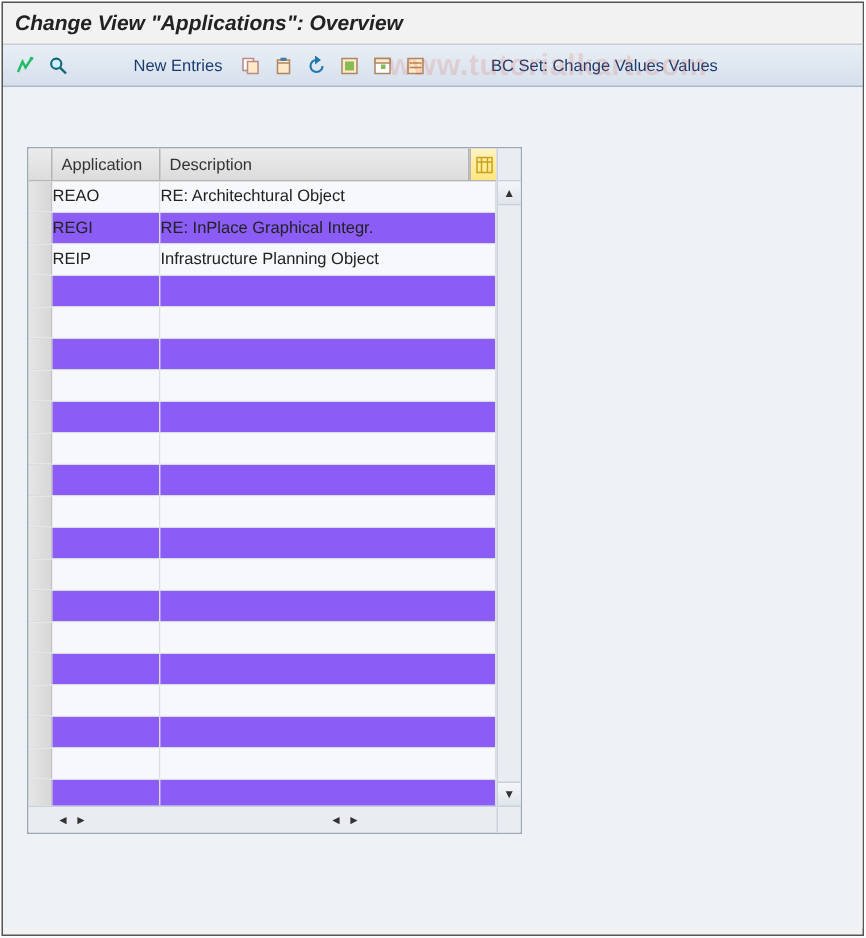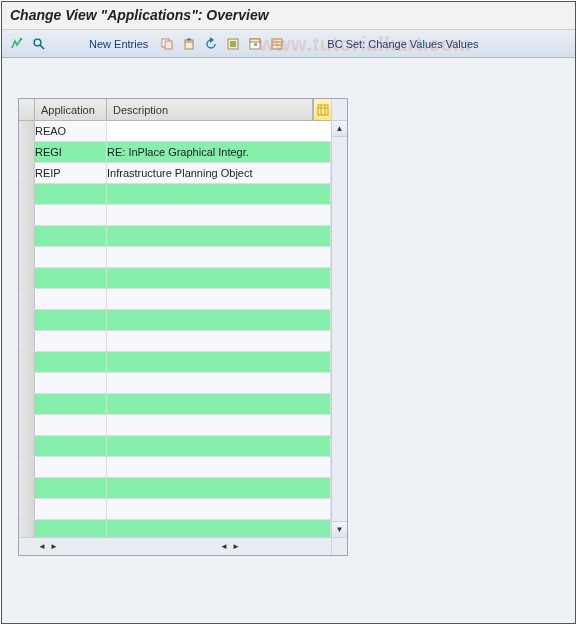--- a/index.html
+++ b/index.html
@@ -126,21 +126,21 @@
     padding: 3px 0;
     border-right: 1px solid #d9dde2;
     font-size: 11px;
     color: #222;
     display: flex;
     align-items: center;
     background: #f6f8fb;
   }
   .cell.desc { flex:1; }
   .row.empty .cell { color: transparent; }
-  .row.alt .cell { background: #86efac; }
+  .row.alt .cell { background: #8b5cf6; }
   .grid-hscroll {
     height: 18px;
     background: #e9edf2;
     border-top: 1px solid #c8d0da;
     display: flex;
     align-items: center;
     justify-content: space-between;
     padding: 0 90px 0 18px;
   }
   .arrow-pair { display:flex; gap:2px; }
@@ -289,20 +289,21 @@
                 <line x1="1" y1="4" x2="11" y2="4" stroke="#caa21a"></line>
                 <line x1="4" y1="1" x2="4" y2="11" stroke="#caa21a"></line>
                 <line x1="8" y1="1" x2="8" y2="11" stroke="#caa21a"></line>
               </svg>
           </div>
         </div>
         <div class="data-rows" id="data-rows">
             <div class="row">
               <div class="rowsel"></div>
               <div class="cell col-app">REAO</div>
+              <div class="cell desc">RE: Architechtural Object</div>
             </div>
             <div class="row alt">
               <div class="rowsel"></div>
               <div class="cell col-app">REGI</div>
               <div class="cell desc">RE: InPlace Graphical Integr.</div>
             </div>
             <div class="row">
               <div class="rowsel"></div>
               <div class="cell col-app">REIP</div>
               <div class="cell desc">Infrastructure Planning Object</div>

